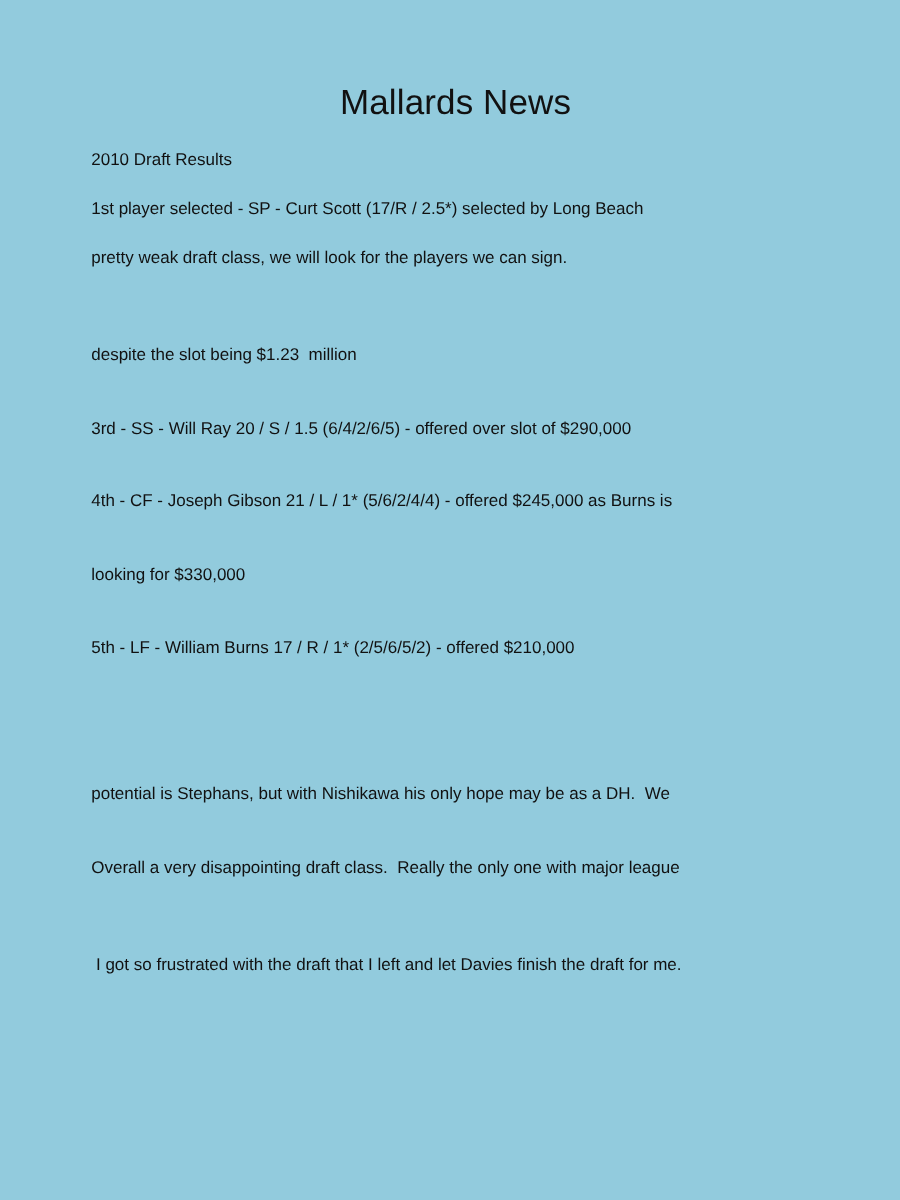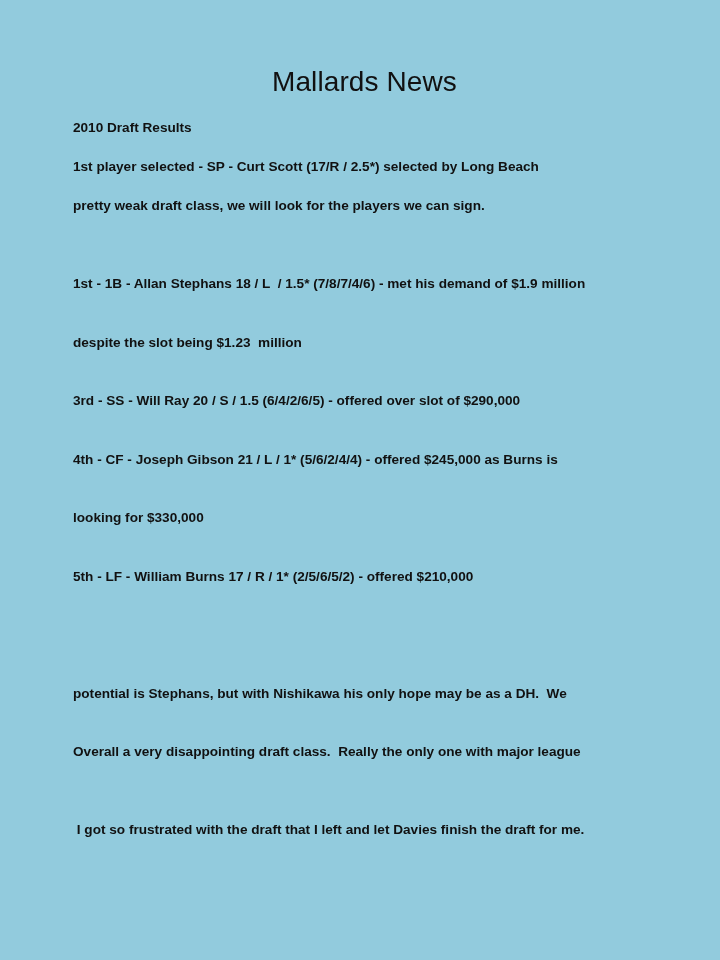--- a/index.html
+++ b/index.html
@@ -18,36 +18,35 @@
       letter-spacing: 0.1px;
       margin-top: 39px;
     }
     .content {
       position: absolute;
       left: 73px; top: 118px;
       width: 560px;
       font-size: 13.6px;
       line-height: 19.5px;
     }
-    .p { margin: 0 0 19.5px 0; font-weight: bold; }
+    .p { margin: 0 0 19.5px 0; }
     .line { display: block; }
   </style>
 </head>
 <body>
 
 <div class="title">Mallards News</div>
 
 <div class="content">
   <div class="p">2010 Draft Results</div>
   <div class="p">1st player selected - SP - Curt Scott (17/R / 2.5*) selected by Long Beach</div>
   <div class="p">
     <span class="line">pretty weak draft class, we will look for the players we can sign.</span>
   </div>
   <div class="p" style="white-space:pre;">
-    <span class="line">1st - 1B - Allan Stephans 18 / L  / 1.5* (7/8/7/4/6) - met his demand of $1.9 million</span>
     <span class="line">despite the slot being $1.23  million</span>
     <span class="line">3rd - SS - Will Ray 20 / S / 1.5 (6/4/2/6/5) - offered over slot of $290,000</span>
     <span class="line">4th - CF - Joseph Gibson 21 / L / 1* (5/6/2/4/4) - offered $245,000 as Burns is</span>
     <span class="line">looking for $330,000</span>
     <span class="line">5th - LF - William Burns 17 / R / 1* (2/5/6/5/2) - offered $210,000</span>
   </div>
   <div class="p" style="white-space:pre;">
     <span class="line">potential is Stephans, but with Nishikawa his only hope may be as a DH.  We</span>
     <span class="line">Overall a very disappointing draft class.  Really the only one with major league</span>
   </div>

